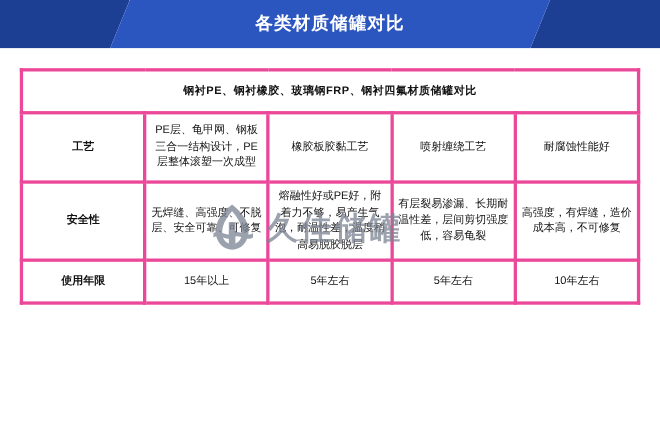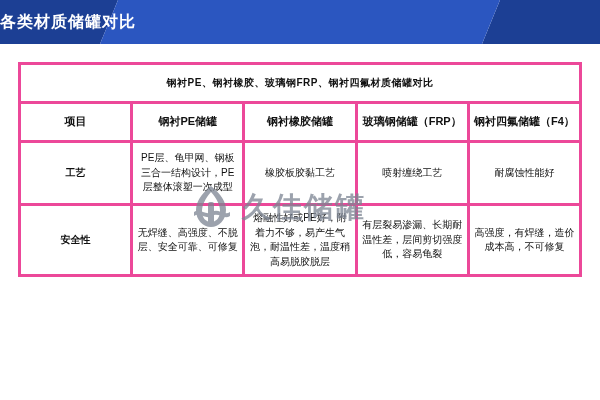--- a/index.html
+++ b/index.html
@@ -48,21 +48,21 @@
     left: 100px; top: 0;
     width: 400px; height: 44px;
     background: #2b56c0;
     clip-path: polygon(18px 0, 400px 0, 382px 44px, 0 44px);
   }
   .banner-title {
     position: absolute;
     left: 0; top: 0;
     width: 600px; height: 44px;
     line-height: 44px;
-    text-align: left;
+    text-align: center;
     color: #ffffff;
     font-size: 16px;
     font-weight: bold;
     letter-spacing: 1px;
   }
 
   
   .table-wrap {
     position: absolute;
     left: 18px;
@@ -138,45 +138,45 @@
   <div class="banner-center"></div>
   <div class="banner-title">各类材质储罐对比</div>
 </div>
 
 <div class="table-wrap">
   <table class="cmp">
     <tbody>
       <tr>
         <td class="caption" colspan="5">钢衬PE、钢衬橡胶、玻璃钢FRP、钢衬四氟材质储罐对比</td>
       </tr>
-      <tr class="head">
-        <td style="width:88px">项目</td>
-        <td style="width:114px">钢衬PE储罐</td>
-        <td style="width:118px">钢衬橡胶储罐</td>
-        <td style="width:122px">玻璃钢储罐（FRP）</td>
-        <td style="width:122px">钢衬四氟储罐（F4）</td>
-      </tr>
 
       <tr class="r-craft">
         <td class="rowlabel">工艺</td>
         <td>PE层、龟甲网、钢板三合一结构设计，PE层整体滚塑一次成型</td>
         <td>橡胶板胶黏工艺</td>
         <td>喷射缠绕工艺</td>
         <td>耐腐蚀性能好</td>
       </tr>
 
 
       <tr class="r-safety">
         <td class="rowlabel">安全性</td>
         <td>无焊缝、高强度、不脱层、安全可靠、可修复</td>
         <td>熔融性好或PE好，附着力不够，易产生气泡，耐温性差，温度稍高易脱胶脱层</td>
         <td>有层裂易渗漏、长期耐温性差，层间剪切强度低，容易龟裂</td>
         <td>高强度，有焊缝，造价成本高，不可修复</td>
       </tr>
 
+      <tr class="r-life">
+        <td class="rowlabel">使用年限</td>
+        <td>15年以上</td>
+        <td>5年左右</td>
+        <td>5年左右</td>
+        <td>10年左右</td>
+      </tr>
     </tbody>
   </table>
 </div>
 
 <div class="watermark">
   <svg class="wm-logo" viewBox="0 0 50 50">
     <g fill="#7c8492" opacity="0.75">
       <path d="M25 4 C15 12, 10 20, 10 28 C10 38, 17 45, 25 45 C33 45, 40 38, 40 28 C40 20, 35 12, 25 4 Z
                M25 10 C31 17, 34 23, 34 29 C34 36, 30 40, 25 40 C20 40, 16 36, 16 29 C16 23, 19 17, 25 10 Z"></path>
       <rect x="22" y="20" width="6" height="22" rx="2"></rect>

